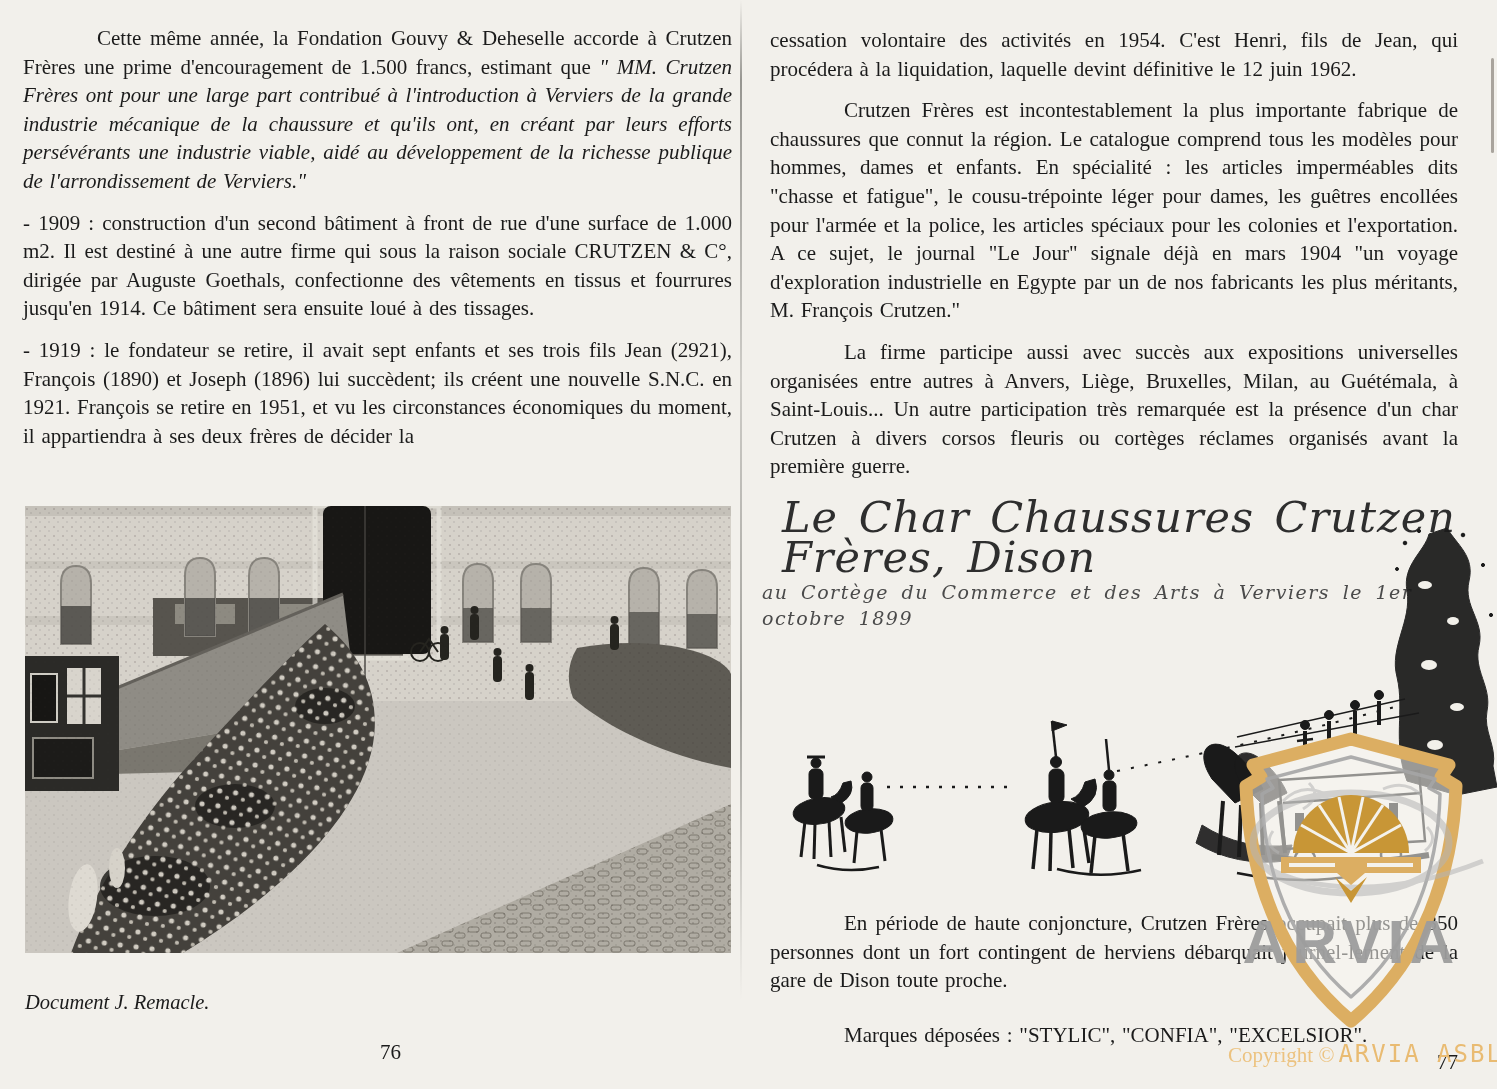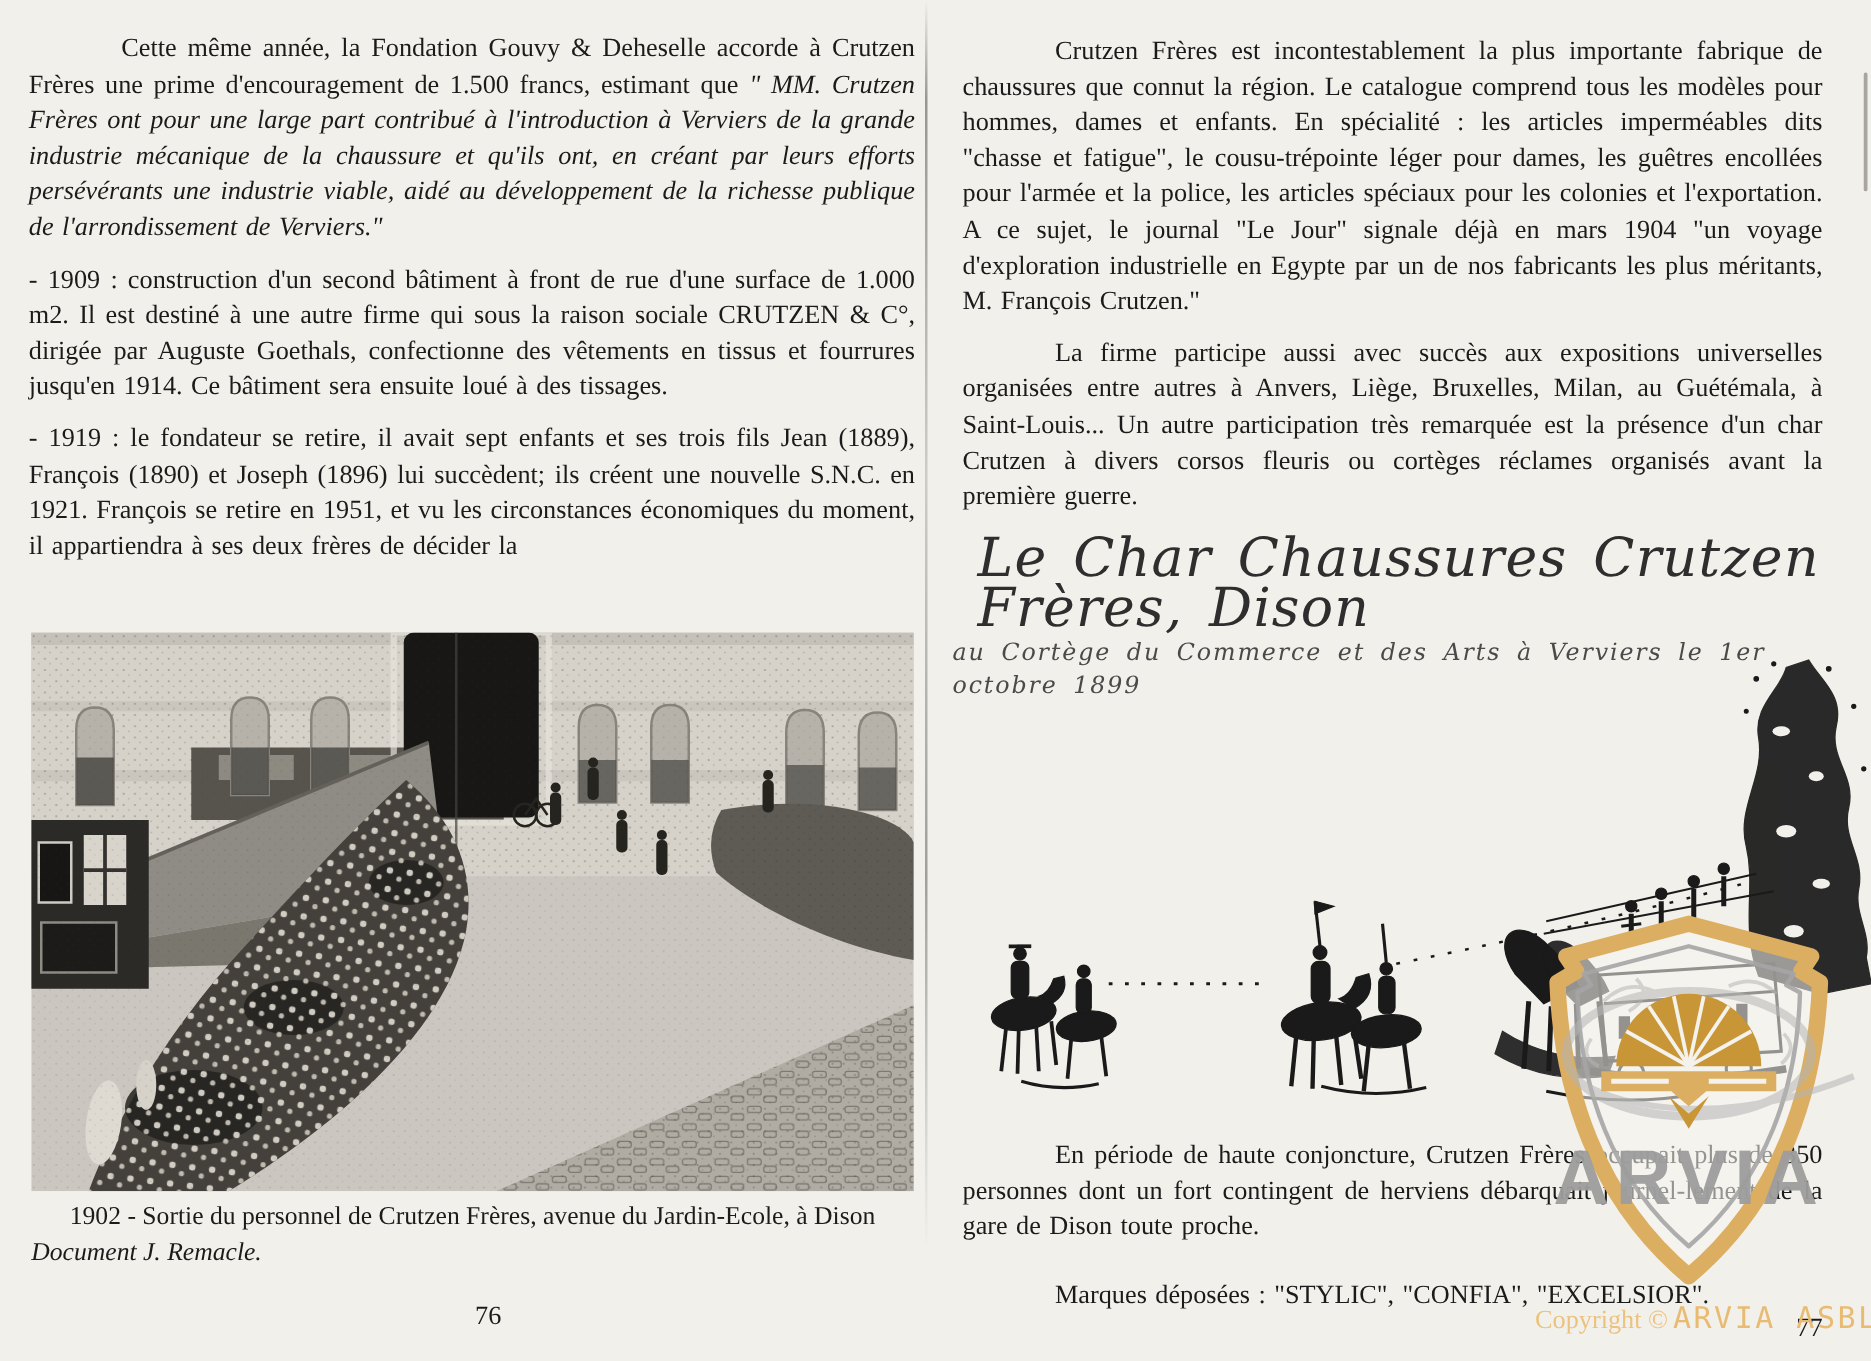--- a/index.html
+++ b/index.html
@@ -39,21 +39,21 @@
   #edge-right{position:absolute;left:1491px;top:58px;width:3px;height:95px;background:rgba(80,72,62,.45);border-radius:2px;}
 </style>
 </head>
 <body>
 
 <div id="page">
 
   <div id="left-col" class="col">
     <p class="indent"><span>Cette même année, la Fondation Gouvy &amp; Deheselle accorde à Crutzen Frères une prime d'encouragement de 1.500 francs, estimant que </span><span class="quote">" MM. Crutzen Frères ont pour une large part contribué à l'introduction à Verviers de la grande industrie mécanique de la chaussure et qu'ils ont, en créant par leurs efforts persévérants une industrie viable, aidé au développement de la richesse publique de l'arrondissement de Verviers."</span></p>
     <p>- 1909 : construction d'un second bâtiment à front de rue d'une surface de 1.000 m2. Il est destiné à une autre firme qui sous la raison sociale CRUTZEN &amp; C°, dirigée par Auguste Goethals, confectionne des vêtements en tissus et fourrures jusqu'en 1914. Ce bâtiment sera ensuite loué à des tissages.</p>
-    <p>- 1919 : le fondateur se retire, il avait sept enfants et ses trois fils Jean (1889), François (1890) et Joseph (1896) lui succèdent; ils créent une nouvelle S.N.C. en 1921. François se retire en 1951, et vu les circonstances économiques du moment, il appartiendra à ses deux frères de décider la</p>
+    <p>- 1919 : le fondateur se retire, il avait sept enfants et ses trois fils Jean (2921), François (1890) et Joseph (1896) lui succèdent; ils créent une nouvelle S.N.C. en 1921. François se retire en 1951, et vu les circonstances économiques du moment, il appartiendra à ses deux frères de décider la</p>
   </div>
 
   <svg id="photo" viewBox="0 0 706 447">
     <defs>
       <pattern id="grain" width="9" height="9" patternUnits="userSpaceOnUse">
         <circle cx="2" cy="3" r="0.8" fill="rgba(55,52,46,0.22)"></circle>
         <circle cx="6" cy="7" r="0.7" fill="rgba(55,52,46,0.15)"></circle>
       </pattern>
       <pattern id="faces" width="16" height="15" patternUnits="userSpaceOnUse" patternTransform="rotate(7)">
         <circle cx="4" cy="4" r="2.6" fill="#d8d3c9"></circle>
@@ -160,25 +160,25 @@
 
     <g>
       <polygon points="372,447 706,298 706,447" fill="#b0aca3"></polygon>
       <polygon points="372,447 706,298 706,447" fill="url(#stones)" opacity=".85"></polygon>
       <line x1="372" y1="447" x2="706" y2="298" stroke="#ecege2" stroke-width="10" stroke-dasharray="7,6" opacity=".9"></line>
       <polygon points="372,447 706,298 706,447" fill="url(#grain)"></polygon>
     </g>
     <rect width="706" height="447" fill="url(#grain)" opacity=".7"></rect>
   </svg>
 
-  <div id="photo-caption1">1902 - Sortie du personnel de Crutzen Frères, avenue du Jardin-Ecole, à Dison</div>
   <div id="photo-caption2">Document J. Remacle.</div>
   <div id="pageno-left">76</div>
 
   <div id="right-col" class="col">
+    <p>cessation volontaire des activités en 1954. C'est Henri, fils de Jean, qui procédera à la liquidation, laquelle devint définitive le 12 juin 1962.</p>
     <p class="indent">Crutzen Frères est incontestablement la plus importante fabrique de chaussures que connut la région. Le catalogue comprend tous les modèles pour hommes, dames et enfants. En spécialité : les articles imperméables dits "chasse et fatigue", le cousu-trépointe léger pour dames, les guêtres encollées pour l'armée et la police, les articles spéciaux pour les colonies et l'exportation. A ce sujet, le journal "Le Jour" signale déjà en mars 1904 "un voyage d'exploration industrielle en Egypte par un de nos fabricants les plus méritants, M. François Crutzen."</p>
     <p class="indent">La firme participe aussi avec succès aux expositions universelles organisées entre autres à Anvers, Liège, Bruxelles, Milan, au Guétémala, à Saint-Louis... Un autre participation très remarquée est la présence d'un char Crutzen à divers corsos fleuris ou cortèges réclames organisés avant la première guerre.</p>
     <div id="script-title">Le Char Chaussures Crutzen Frères, Dison</div>
     <div id="script-subtitle">au Cortège du Commerce et des Arts à Verviers le 1er octobre 1899</div>
   </div>
 
   <svg id="illustration" viewBox="0 0 740 368">
     <g stroke="#1a1a1a" fill="#1a1a1a">
 
       <path d="M130,262 H255" fill="none" stroke-width="2.5" stroke-dasharray="3,10"></path>

